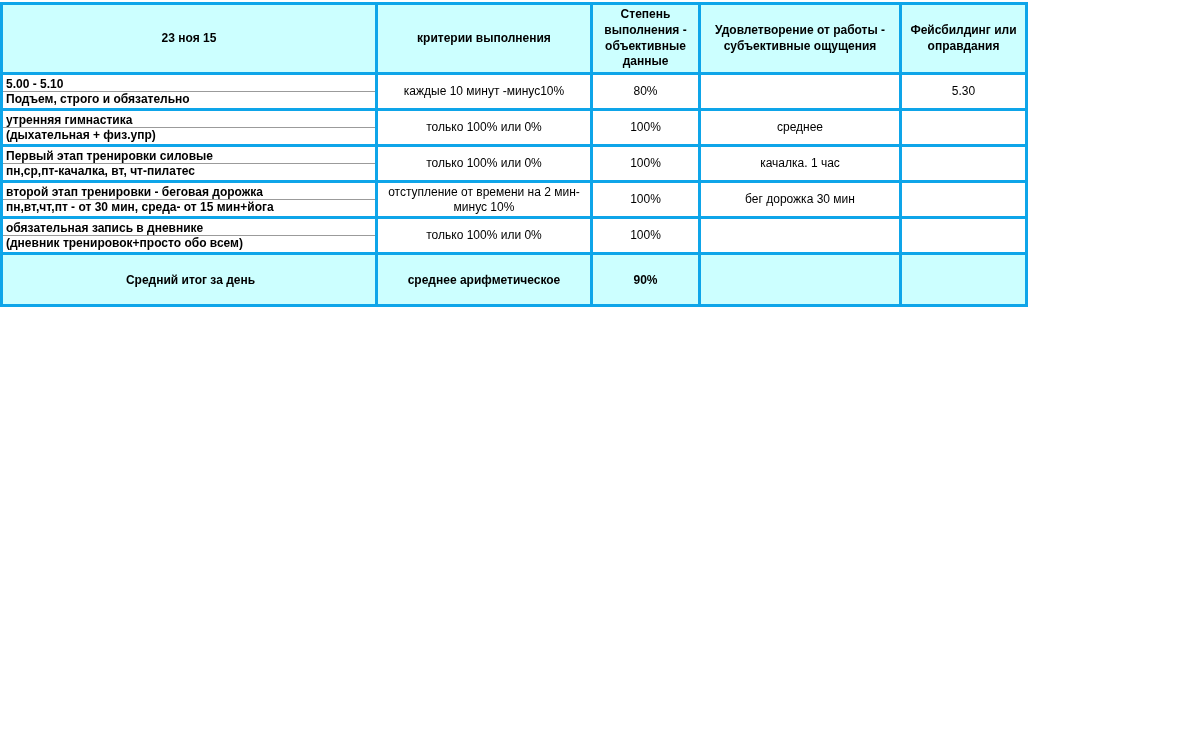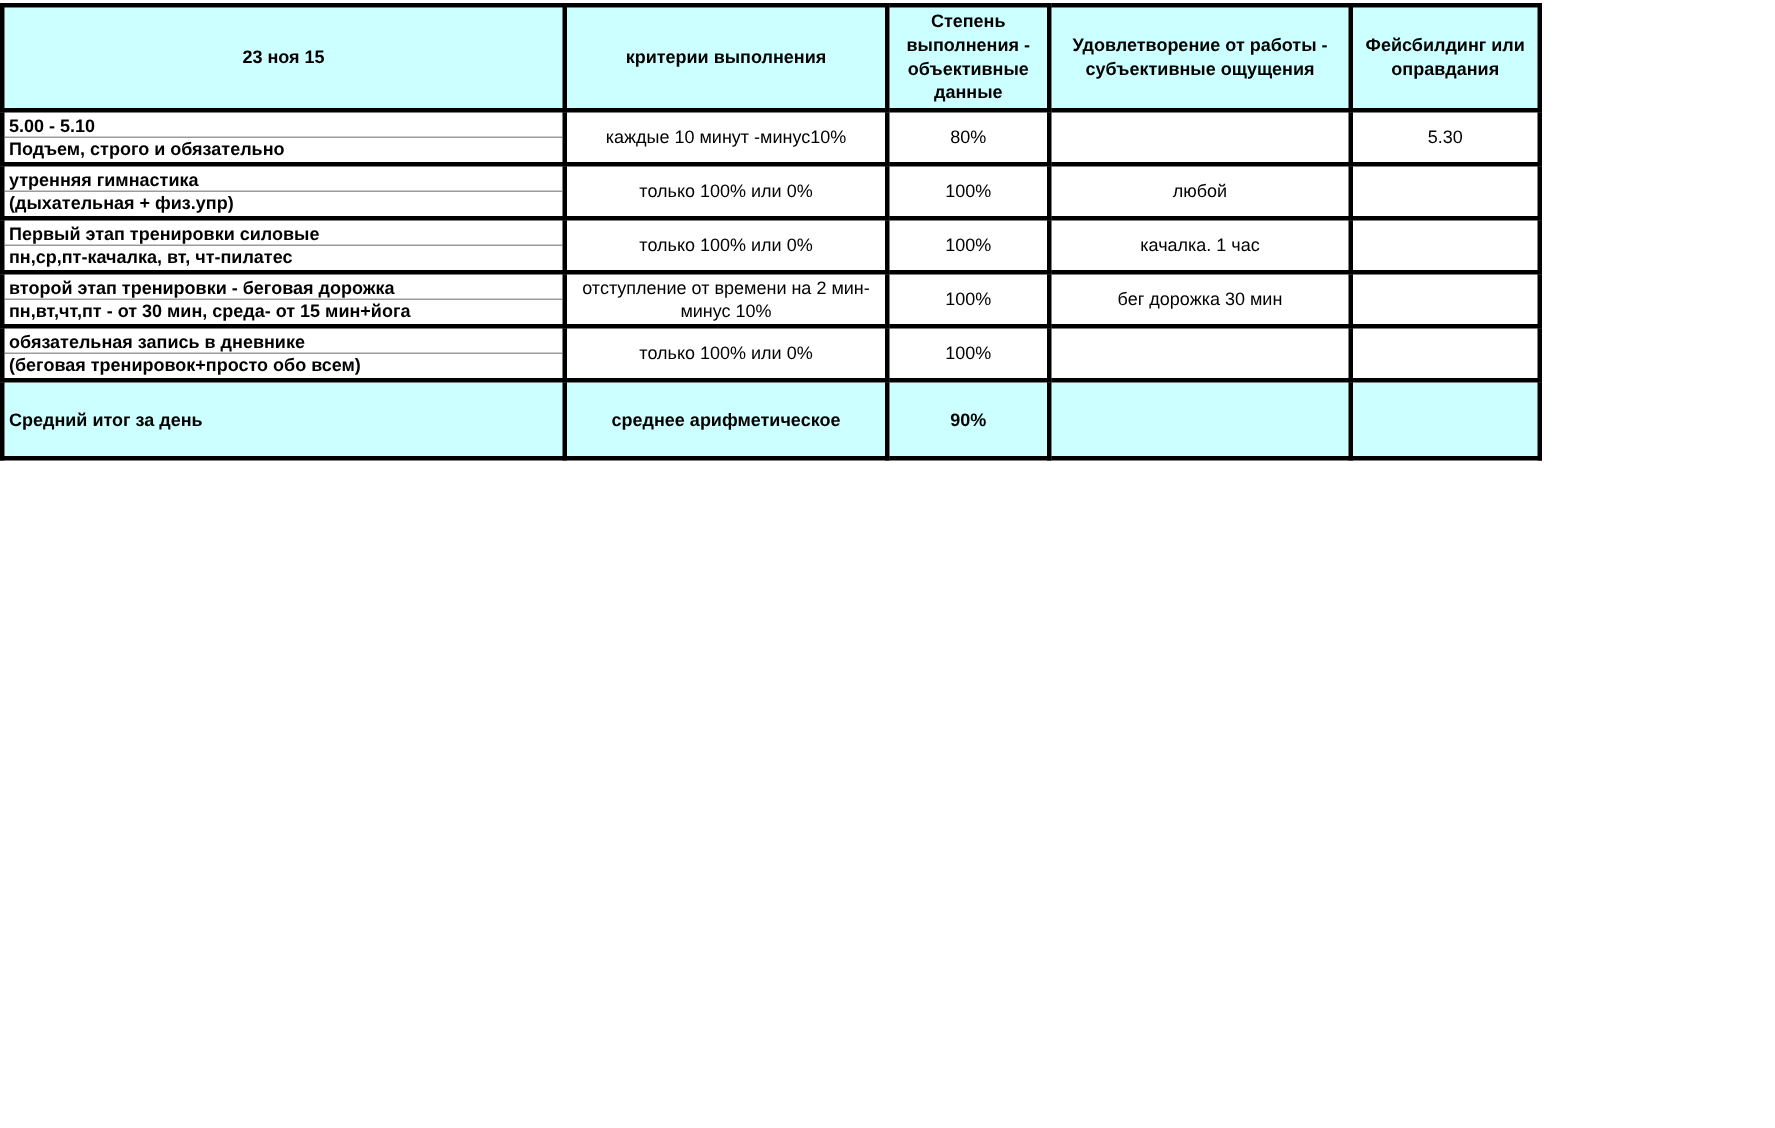--- a/index.html
+++ b/index.html
@@ -16,21 +16,21 @@
     position: absolute;
     top: 2px;
     left: 0;
   }
   table.journal {
     border-collapse: collapse;
     table-layout: fixed;
     background: #ffffff;
   }
   table.journal td, table.journal th {
-    border: 3px solid #000000;
+    border: 3px solid #0ea5e9;
     padding: 0;
     font-size: 12px;
     overflow: hidden;
     vertical-align: middle;
   }
   
   col.col-task { width: 375px; }
   col.col-criteria { width: 215px; }
   col.col-degree { width: 108px; }
   col.col-satisfaction { width: 201px; }
@@ -73,21 +73,21 @@
     padding: 1px 3px;
   }
 
   
   tr.summary-row { height: 52px; }
   tr.summary-row td {
     background: #CCFFFF;
     font-weight: bold;
   }
   tr.summary-row td.c1 {
-    text-align: left;
+    text-align: center;
     padding-left: 3px;
     margin-left: 24px;
   }
   tr.summary-row td.c2,
   tr.summary-row td.c3,
   tr.summary-row td.c4,
   tr.summary-row td.c5 {
     text-align: center;
   }
 </style>
@@ -124,21 +124,21 @@
       <td class="c5">5.30</td>
     </tr>
 
     <tr class="task-row">
       <td class="c1">
         <div class="task-line first">утренняя гимнастика</div>
         <div class="task-line">(дыхательная + физ.упр)</div>
       </td>
       <td class="c2">только 100% или 0%</td>
       <td class="c3">100%</td>
-      <td class="c4">любой</td>
+      <td class="c4">среднее</td>
       <td class="c5"></td>
     </tr>
 
 
     <tr class="task-row">
       <td class="c1">
         <div class="task-line first">Первый этап тренировки силовые</div>
         <div class="task-line">пн,ср,пт-качалка, вт, чт-пилатес</div>
       </td>
       <td class="c2">только 100% или 0%</td>
@@ -155,21 +155,21 @@
       <td class="c2">отступление от времени на 2 мин- минус 10%</td>
       <td class="c3">100%</td>
       <td class="c4">бег дорожка 30 мин</td>
       <td class="c5"></td>
     </tr>
 
 
     <tr class="task-row">
       <td class="c1">
         <div class="task-line first">обязательная запись в дневнике</div>
-        <div class="task-line">(беговая тренировок+просто обо всем)</div>
+        <div class="task-line">(дневник тренировок+просто обо всем)</div>
       </td>
       <td class="c2">только 100% или 0%</td>
       <td class="c3">100%</td>
       <td class="c4"></td>
       <td class="c5"></td>
     </tr>
 
 
     <tr class="summary-row">
       <td class="c1">Средний итог за день</td>

